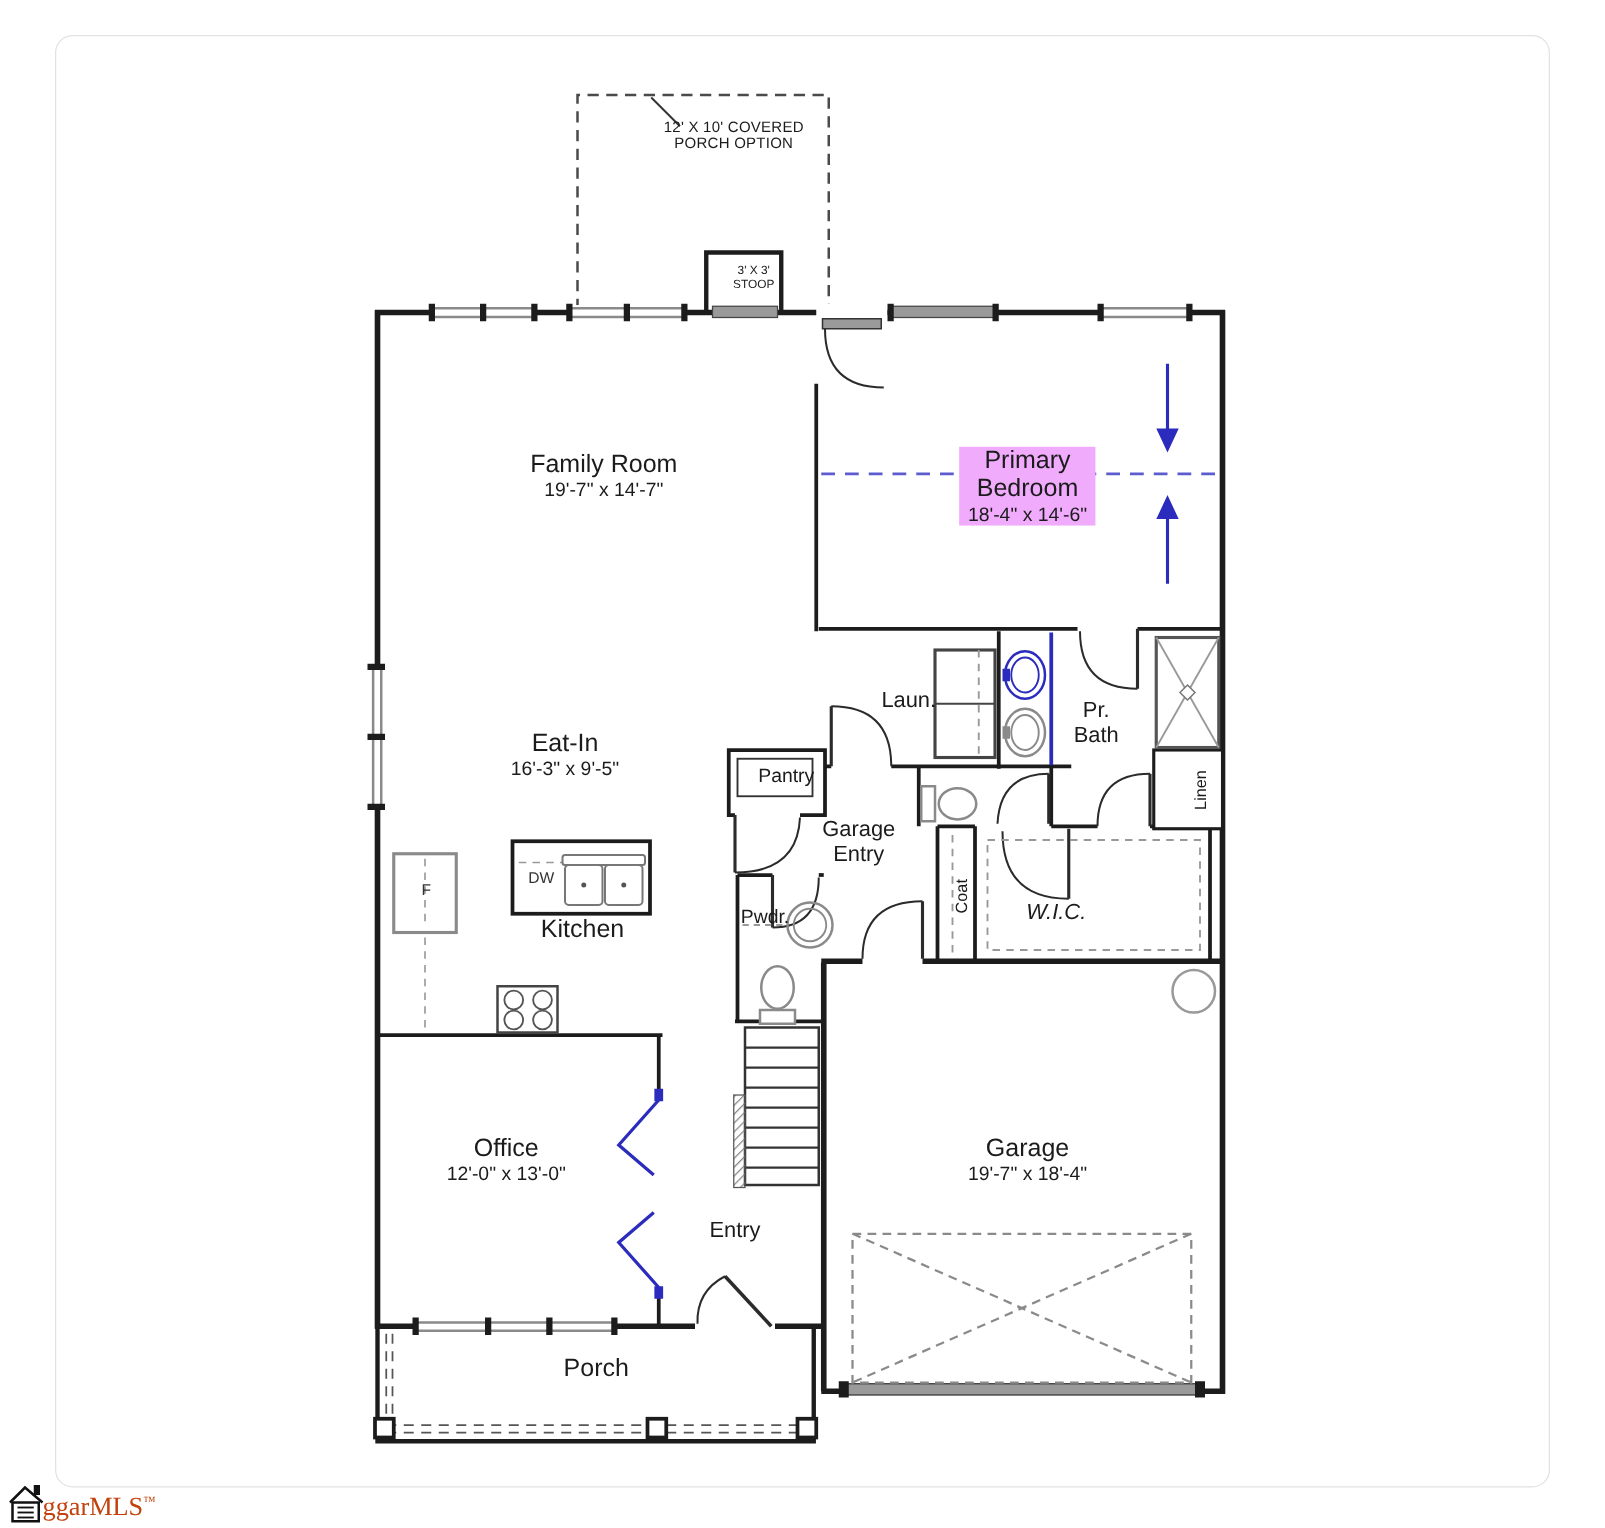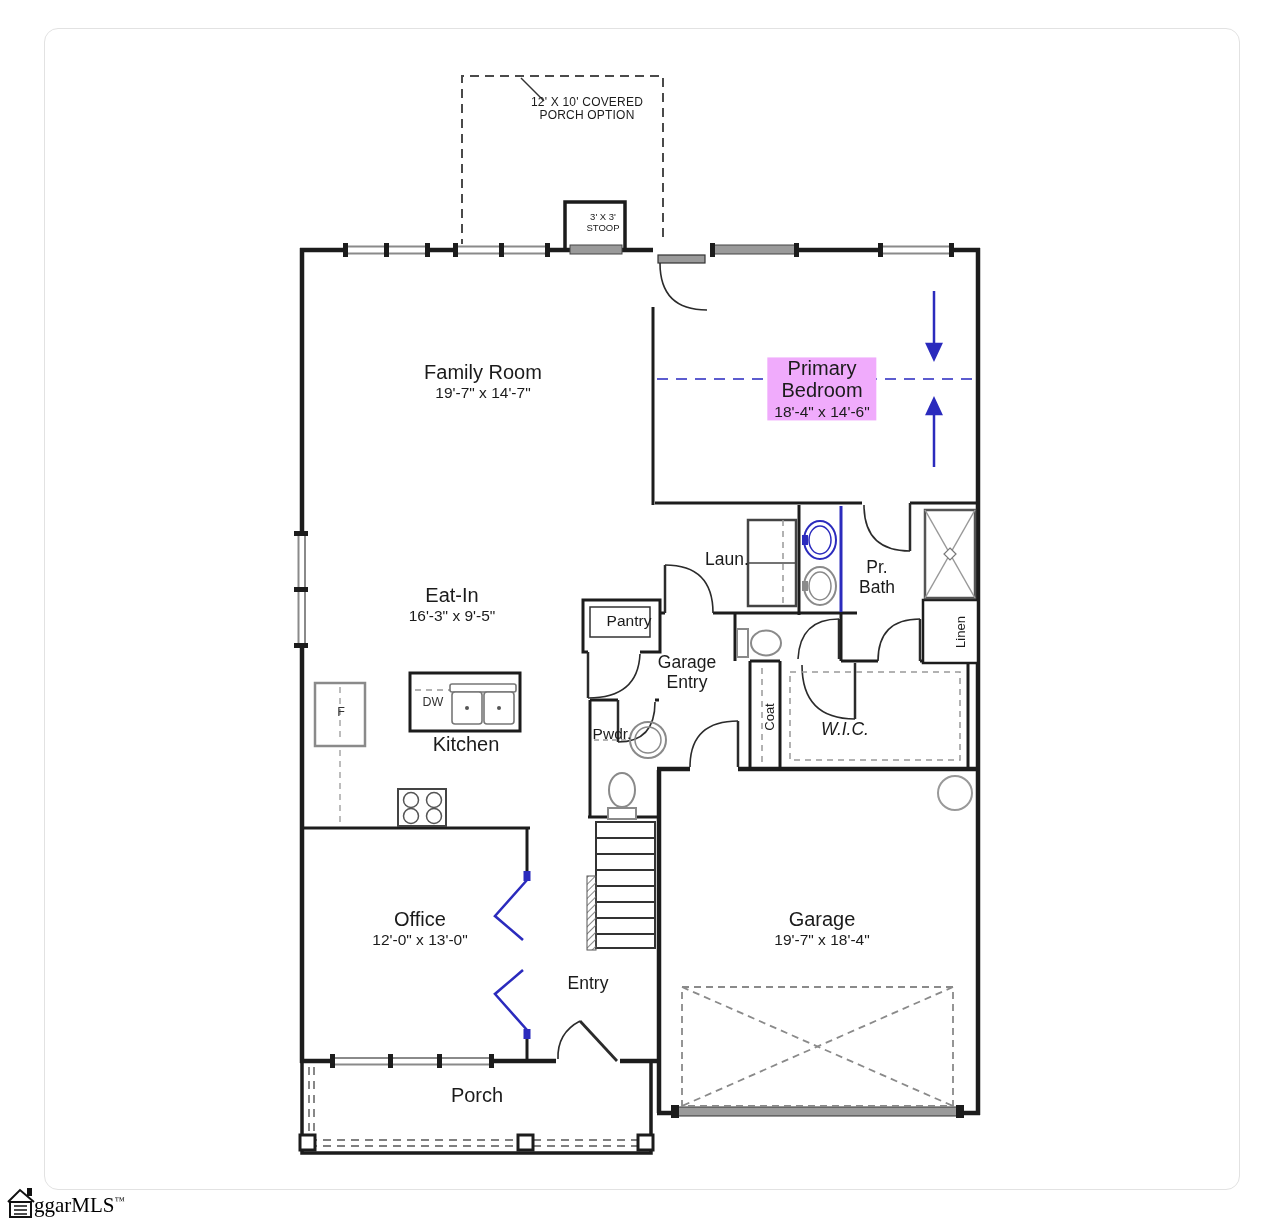--- a/index.html
+++ b/index.html
@@ -14,21 +14,21 @@
   .block{display:block;}
   .name{font-size:20px;}
   .name-md{font-size:17.5px;}
   .name-sm{font-size:15.5px;}
   .dims{font-size:15.5px;margin-top:1px;}
   .tiny{font-size:12px;letter-spacing:.2px;}
   .micro{font-size:9.5px;}
   .appl{font-size:12.5px;color:#333;}
   .bgwhite{background:#f0abfc;padding:0 7px;}
   .rot{font-size:13px;}
-  .watermark{position:absolute;left:34px;top:1193px;color:#000000;
+  .watermark{position:absolute;left:34px;top:1193px;color:#c2410c;
              font-family:"Liberation Serif","DejaVu Serif",serif;
              font-size:21px;font-weight:500;}
   .watermark sup{font-size:10px;}
 </style>
 </head>
 <body>
 
 <div class="card"></div>
 
 <svg class="plan" width="1284" height="1222" viewBox="0 0 1284 1222">
@@ -348,21 +348,21 @@
 </div>
 
 <div class="label appl" style="left:433px;top:702px;">
   <span>DW</span>
 </div>
 
 <div class="label appl" style="left:341px;top:712px;">
   <span>F</span>
 </div>
 
-<div class="label" style="left:420px;top:928px;">
+<div class="label" style="left:405px;top:928px;">
   <span class="block name">Office</span>
   <span class="block dims">12'-0" x 13'-0"</span>
 </div>
 
 <div class="label name-md" style="left:588px;top:984px;">
   <span>Entry</span>
 </div>
 
 <div class="label" style="left:822px;top:928px;">
   <span class="block name">Garage</span>

